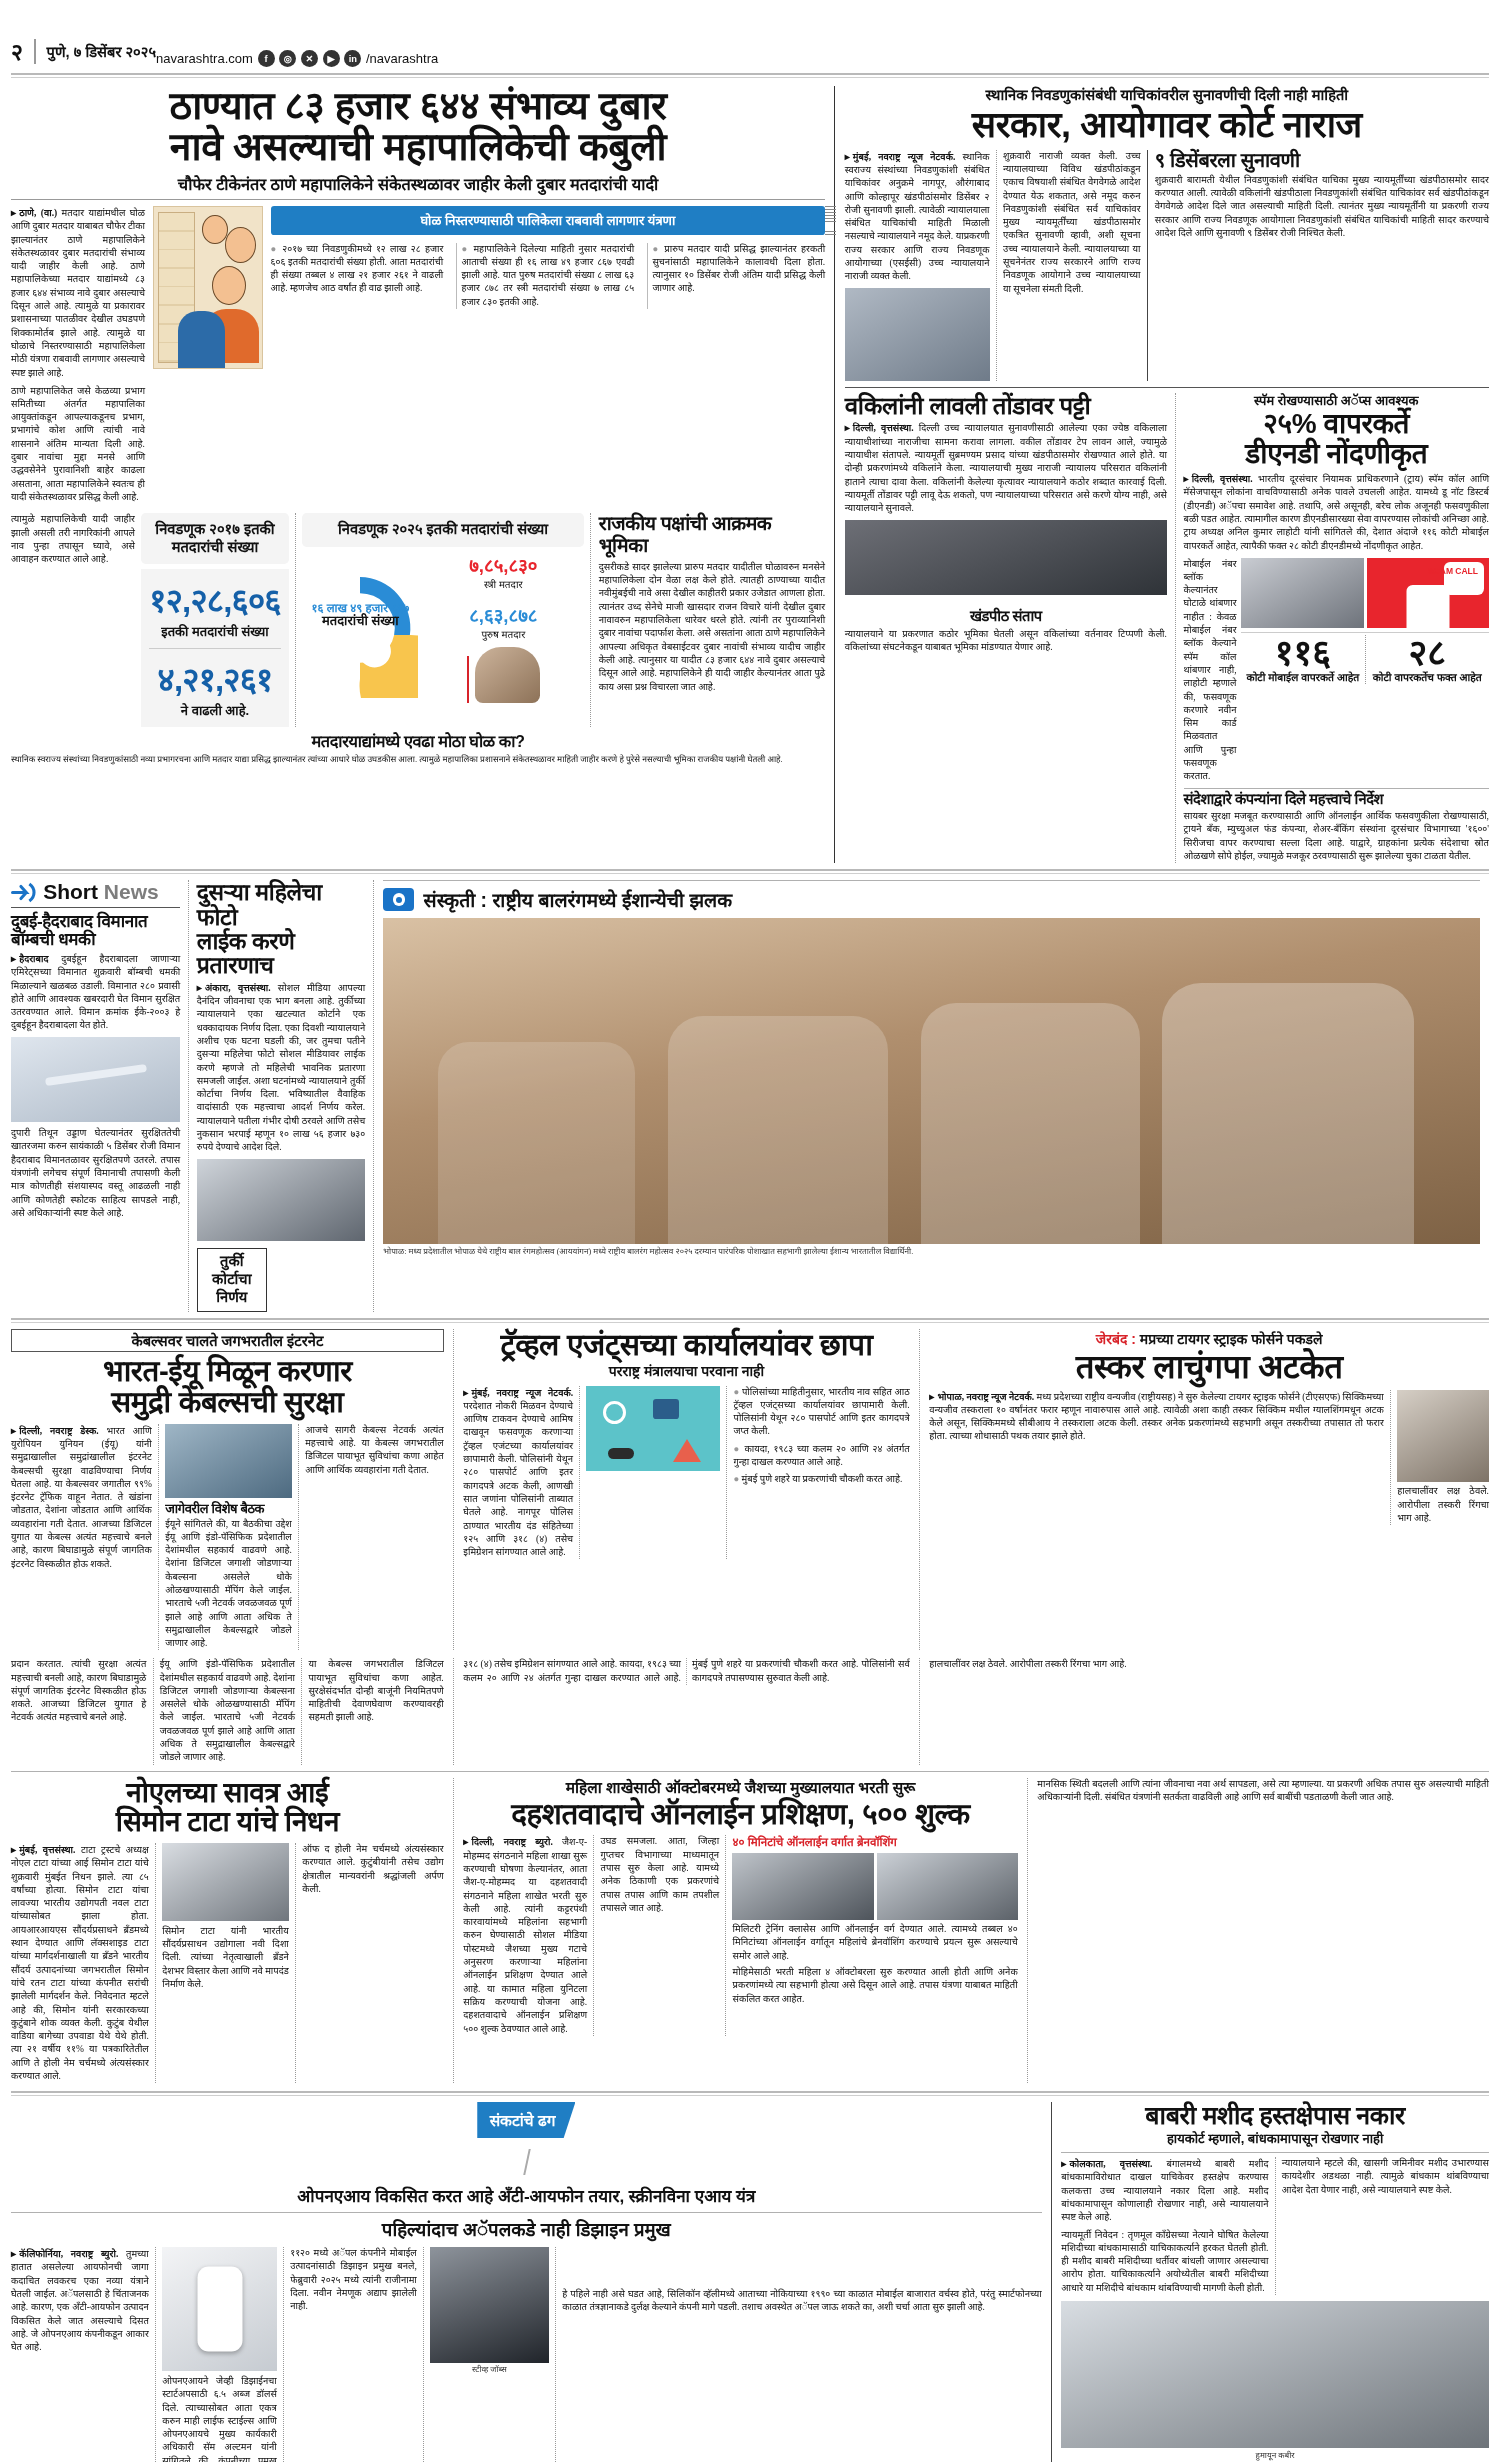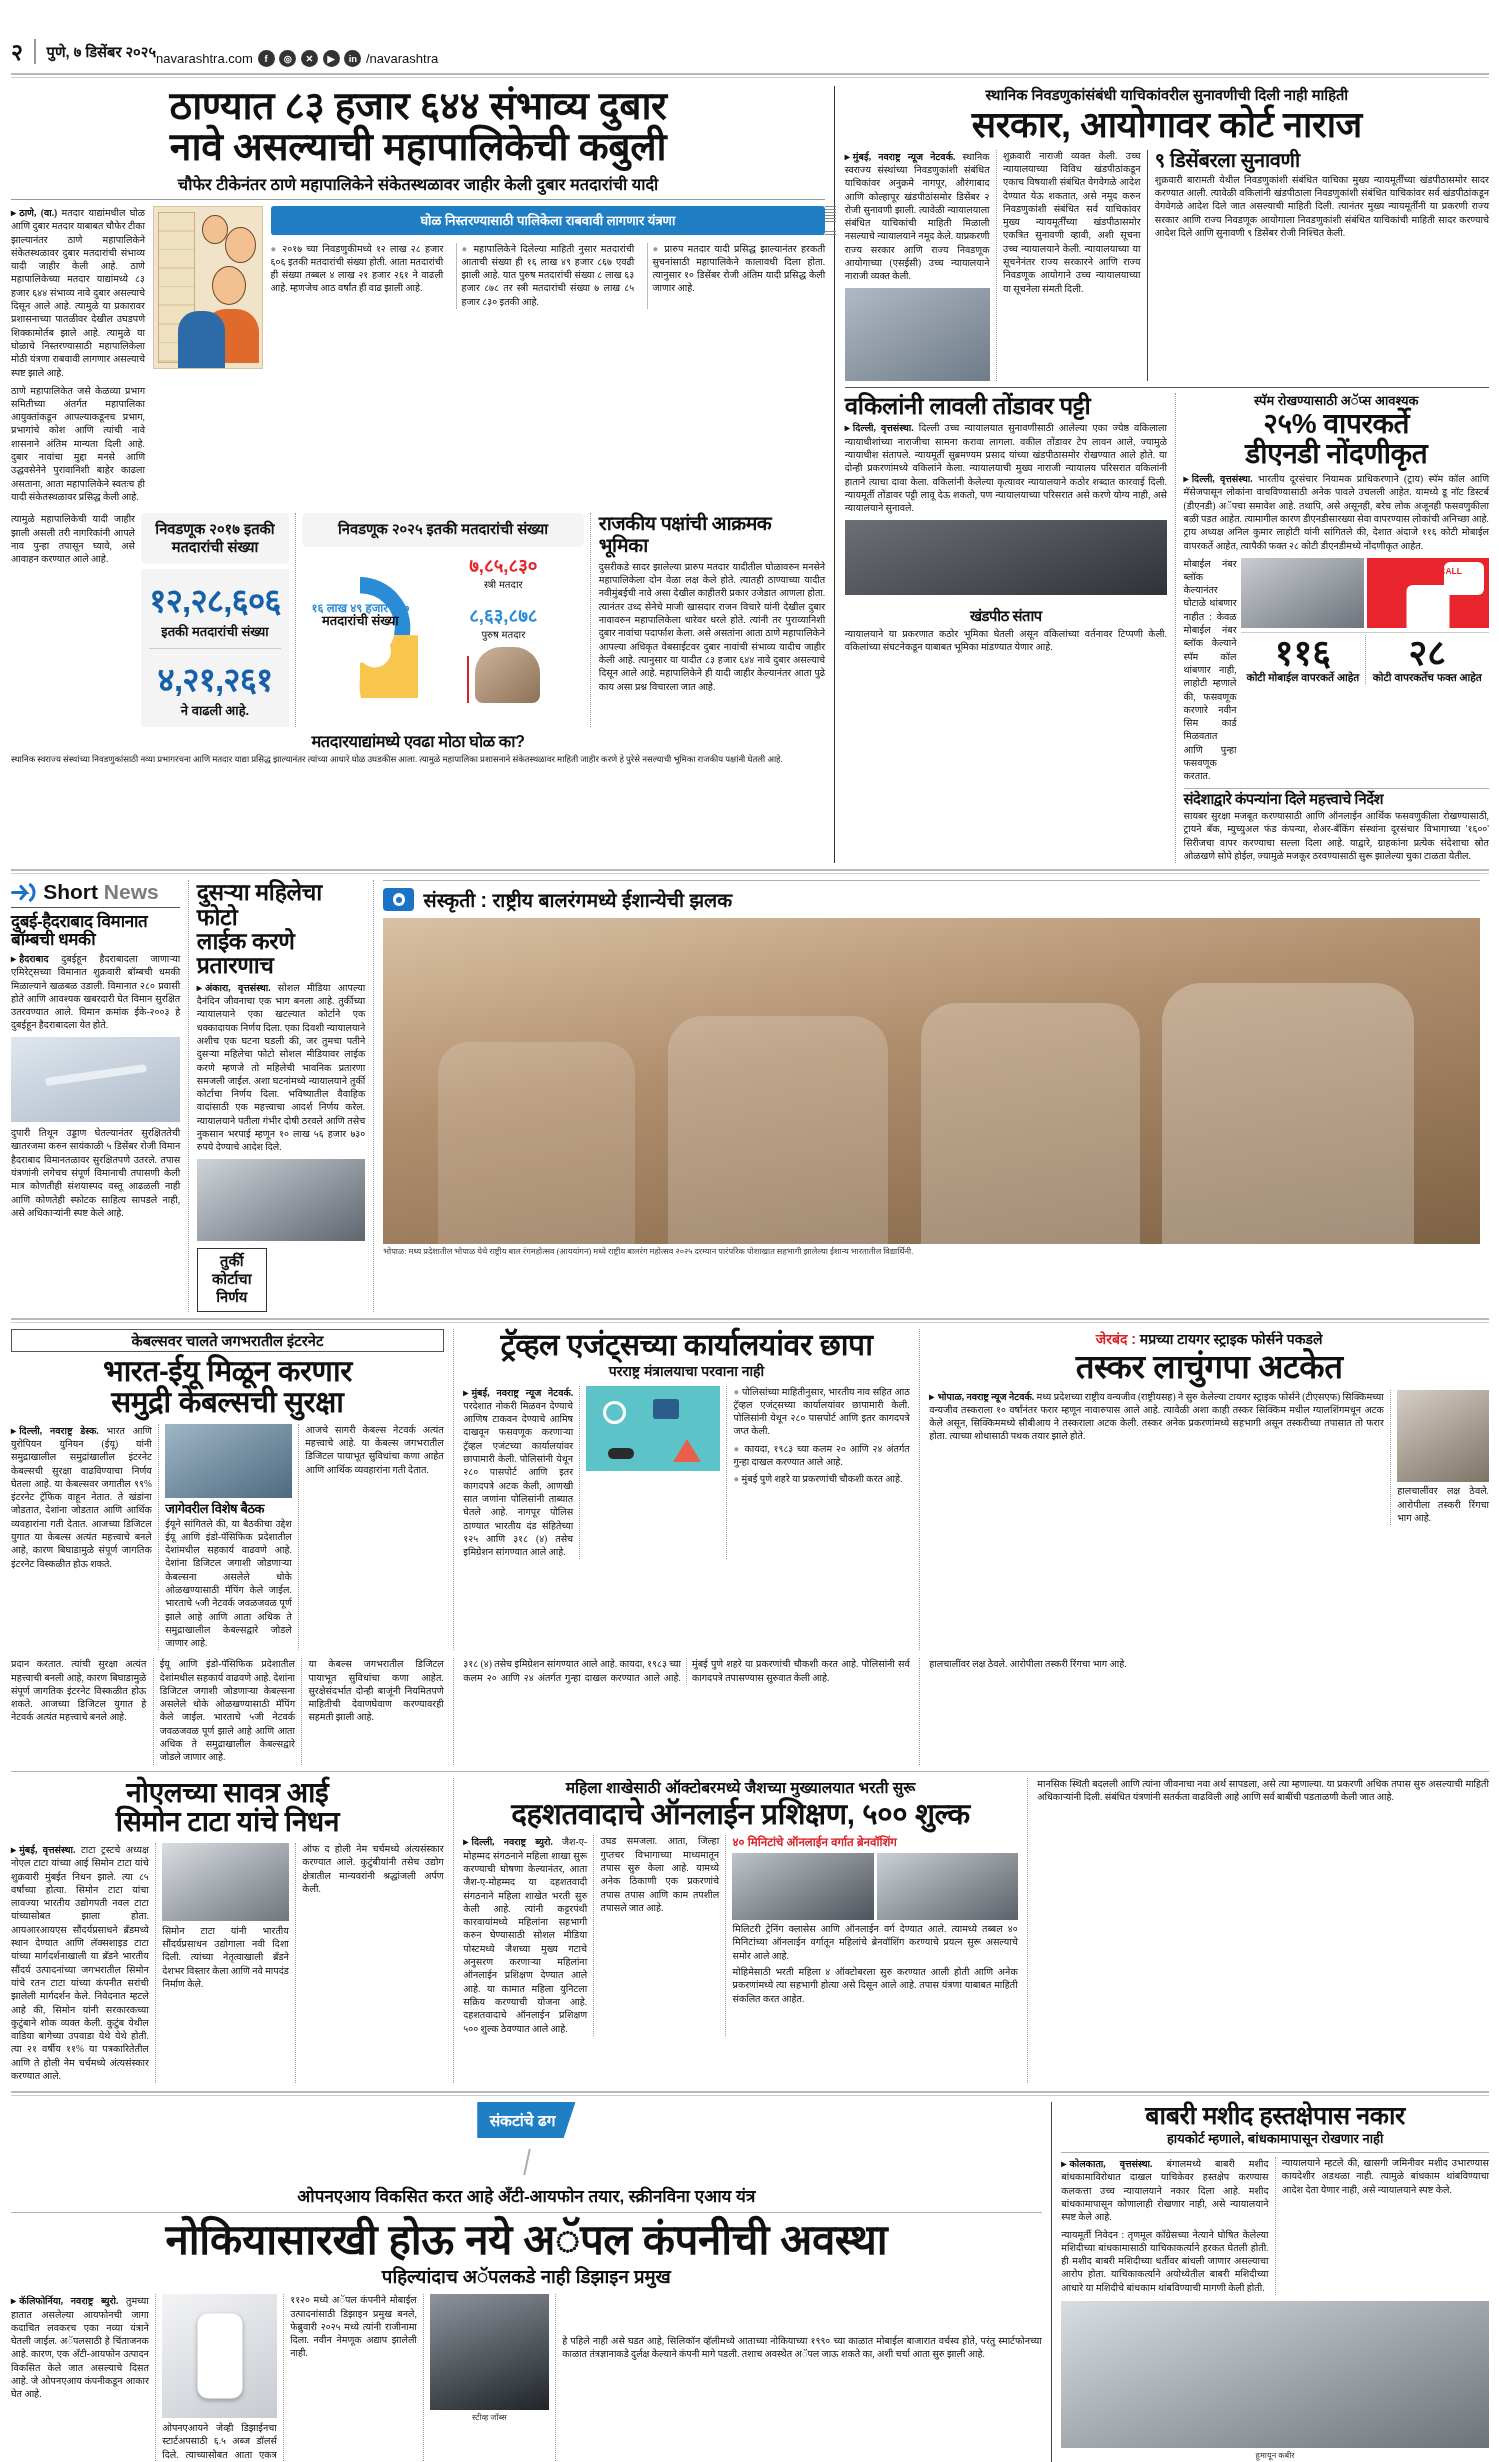--- a/index.html
+++ b/index.html
@@ -284,21 +284,21 @@
             <span class="byline tri">दिल्ली, वृत्तसंस्था.</span>
             <span>भारतीय दूरसंचार नियामक प्राधिकरणाने (ट्राय) स्पॅम कॉल आणि मॅसेजपासून लोकांना वाचविण्यासाठी अनेक पावले उचलली आहेत. यामध्ये डू नॉट डिस्टर्ब (डीएनडी) अॅपचा समावेश आहे. तथापि, असे असूनही, बरेच लोक अजूनही फसवणुकीला बळी पडत आहेत. त्यामागील कारण डीएनडीसारख्या सेवा वापरण्यास लोकांची अनिच्छा आहे. ट्राय अध्यक्ष अनिल कुमार लाहोटी यांनी सांगितले की, देशात अंदाजे ११६ कोटी मोबाईल वापरकर्ते आहेत, त्यापैकी फक्त २८ कोटी डीएनडीमध्ये नोंदणीकृत आहेत.</span>
           </div>
           <div style="display:flex;gap:4.7px;margin-top:4.7px;align-items:flex-start;">
             <div class="body-txt sm" style="width:53px;">मोबाईल नंबर ब्लॉक केल्यानंतर घोटाळे थांबणार नाहीत : केवळ मोबाईल नंबर ब्लॉक केल्याने स्पॅम कॉल थांबणार नाही, लाहोटी म्हणाले की, फसवणूक करणारे नवीन सिम कार्ड मिळवतात आणि पुन्हा फसवणूक करतात.</div>
             <div style="flex:1;">
               <div style="display:flex;gap:3.1px;">
                 <div class="photo" style="flex:1;height:70px;background:linear-gradient(150deg,#c9ccd2,#6e737b);"></div>
                 <div class="scamcall" style="flex:1;height:70px;">
                   <div class="bub"></div>
-                  <div style="position:absolute;right:27px;top:9.3px;font-family:'Liberation Sans',sans-serif;font-weight:bold;font-size:8.5px;color:#e8252d;text-align:center;line-height:1;">SCAM CALL</div>
+                  <div style="position:absolute;right:11px;top:9.3px;font-family:'Liberation Sans',sans-serif;font-weight:bold;font-size:8.5px;color:#e8252d;text-align:center;line-height:1;">SCAM CALL</div>
                   <div class="ph"></div>
                 </div>
               </div>
               <div style="display:flex;margin-top:4.7px;border-top:0.8px solid #ccc;padding-top:2px;justify-content:space-between;">
                 <div style="flex:1;">
                   <div class="num-big">११६</div>
                   <div class="num-lbl">कोटी मोबाईल वापरकर्ते आहेत</div>
                 </div>
                 <div style="flex:1;border-left:0.8px dotted #999;">
                   <div class="num-big">२८</div>
@@ -516,21 +516,20 @@
 
   <div style="display:flex;margin-top:6.2px;">
 
     <div style="width:1040px;padding-right:9.3px;">
       <div style="display:flex;align-items:center;gap:11px;flex-direction:column;">
         <div class="slanted-tag">संकटांचे ढग</div>
         <div style="width:1.6px;height:26px;background:#aaa;transform:skewX(-12deg);"></div>
         <div class="kicker" style="flex:1;font-size:17px;">ओपनएआय विकसित करत आहे अँटी-आयफोन तयार, स्क्रीनविना एआय यंत्र</div>
       </div>
       <div class="hr-thin" style="margin:4.7px 0;"></div>
-      <div class="hl" style="font-size:42px;text-align:center;">नोकियासारखी होऊ नये अॅपल कंपनीची अवस्था</div>
       <div class="subhl" style="font-size:18.6px;margin-top:3.1px;">पहिल्यांदाच अॅपलकडे नाही डिझाइन प्रमुख</div>
 
       <div style="display:flex;margin-top:6.2px;">
         <div style="width:144px;padding-right:6.2px;" class="body-txt sm">
           <span class="byline tri">कॅलिफोर्निया, नवराष्ट्र ब्युरो.</span>
           <span>तुमच्या हातात असलेल्या आयफोनची जागा कदाचित लवकरच एका नव्या यंत्राने घेतली जाईल. अॅपलसाठी हे चिंताजनक आहे. कारण, एक अँटी-आयफोन उत्पादन विकसित केले जात असल्याचे दिसत आहे. जे ओपनएआय कंपनीकडून आकार घेत आहे.</span>
         </div>
         <div style="width:128px;padding:0 6.2px;border-left:0.8px dotted #999;">
           <div class="photo" style="height:124px;background:linear-gradient(150deg,#f3f4f6,#c6cbd1);position:relative;">
             <div style="position:absolute;left:50%;top:50%;transform:translate(-50%,-50%);width:45px;height:85px;background:#fff;border-radius:11px;box-shadow:0 1.6px 4.7px rgba(0,0,0,.25);"></div>

